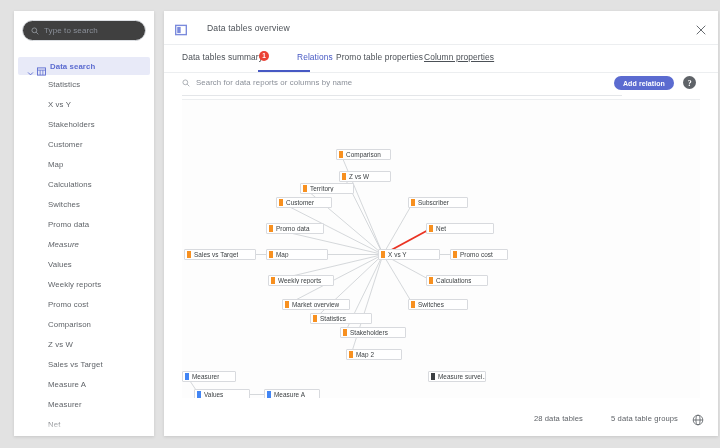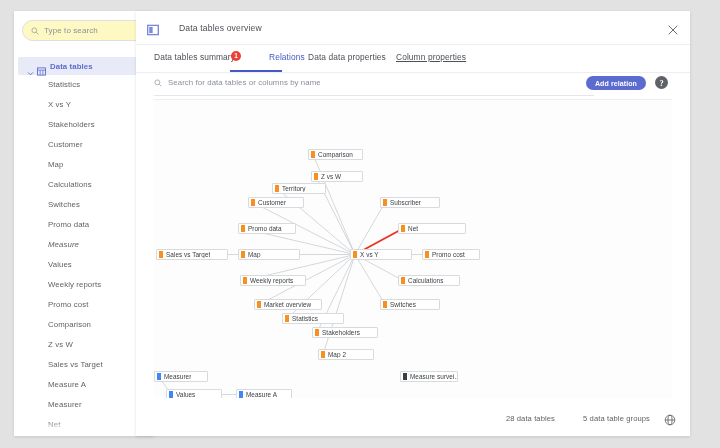--- a/index.html
+++ b/index.html
@@ -29,21 +29,21 @@
   }
   .search-box {
     position: absolute;
     left: 8px;
     top: 9px;
     width: 124px;
     height: 21px;
     box-sizing: border-box;
     border: 1px solid #dcdfe3;
     border-radius: 11px;
-    background: #fef9c3;
+    background: #404040;
     display: flex;
     align-items: center;
     padding: 0 8px;
   }
   .search-box .ph {
     font-size: 8px;
     color: #8a8f98;
     margin-left: 5px;
     letter-spacing: .1px;
   }
@@ -94,21 +94,21 @@
   }
   .sidebar-fade {
     position:absolute; left:0; bottom:0; width:140px; height:16px;
     background: linear-gradient(to bottom, rgba(255,255,255,0), #fff 70%);
     pointer-events: none;
   }
 
   
   #main {
     position: absolute;
-    left: 136px;
+    left: 164px;
     top: 11px;
     width: 554px;
     height: 425px;
     background: #ffffff;
     box-shadow: 0 1px 3px rgba(0,0,0,.12);
     overflow: hidden;
   }
   #titlebar {
     position: absolute;
     left: 0; top: 0;
@@ -285,21 +285,21 @@
           </svg>
       </span>
       <span class="tbl-icon">
         <svg viewBox="0 0 12 12">
             <rect x="0.7" y="1.2" width="10.6" height="9.6" fill="none" stroke="#5b6bd0" stroke-width="1.2"></rect>
             <line x1="0.7" y1="4.2" x2="11.3" y2="4.2" stroke="#5b6bd0" stroke-width="1"></line>
             <line x1="4.2" y1="4.2" x2="4.2" y2="10.8" stroke="#5b6bd0" stroke-width="1"></line>
             <line x1="7.8" y1="4.2" x2="7.8" y2="10.8" stroke="#5b6bd0" stroke-width="1"></line>
           </svg>
       </span>
-      <span class="lbl">Data tables</span>
+      <span class="lbl">Data search</span>
     </div>
 
     <div id="tree-items">
         <div class="tree-item" style="top: 64px;">
           <span>Statistics</span>
         </div>
         <div class="tree-item" style="top: 84px;">
           <span>X vs Y</span>
         </div>
         <div class="tree-item" style="top: 104px;">
@@ -372,33 +372,33 @@
             <line x1="12" y1="2" x2="2" y2="12" stroke="#5f6368" stroke-width="1.1"></line>
           </svg>
       </span>
     </div>
 
     <div id="tabs">
         <div class="tab" style="left: 18px;">Data tables summary</div>
         <div class="tab active" style="left: 108px;">Relations</div>
         <div class="badge" style="left: 95px; top: 6px;">1</div>
         <div class="tab-underline" style="left: 94px; width: 52px;"></div>
-        <div class="tab" style="left: 172px;">Data data properties</div>
+        <div class="tab" style="left: 172px;">Promo table properties</div>
         <div class="tab" style="left: 260px; text-decoration: underline;">Column properties</div>
       </div>
 
     <div id="searchrow">
       <div id="graph-search">
         <span class="mag">
           <svg viewBox="0 0 12 12">
               <circle cx="5" cy="5" r="3.6" fill="none" stroke="#9aa0a6" stroke-width="1.2"></circle>
               <line x1="7.7" y1="7.7" x2="11" y2="11" stroke="#9aa0a6" stroke-width="1.2"></line>
             </svg>
         </span>
-        <span class="ph">Search for data tables or columns by name</span>
+        <span class="ph">Search for data reports or columns by name</span>
       </div>
       <div id="search-underline"></div>
       <div id="add-relation">Add relation</div>
       <div id="help-btn">?</div>
     </div>
 
     <div id="canvas">
       <svg id="edges">
           <line x1="201" y1="154.5" x2="159" y2="54.5" stroke="#c3c7cc" stroke-width="0.7"></line>
           <line x1="201" y1="154.5" x2="162" y2="76.5" stroke="#c3c7cc" stroke-width="0.7"></line>

